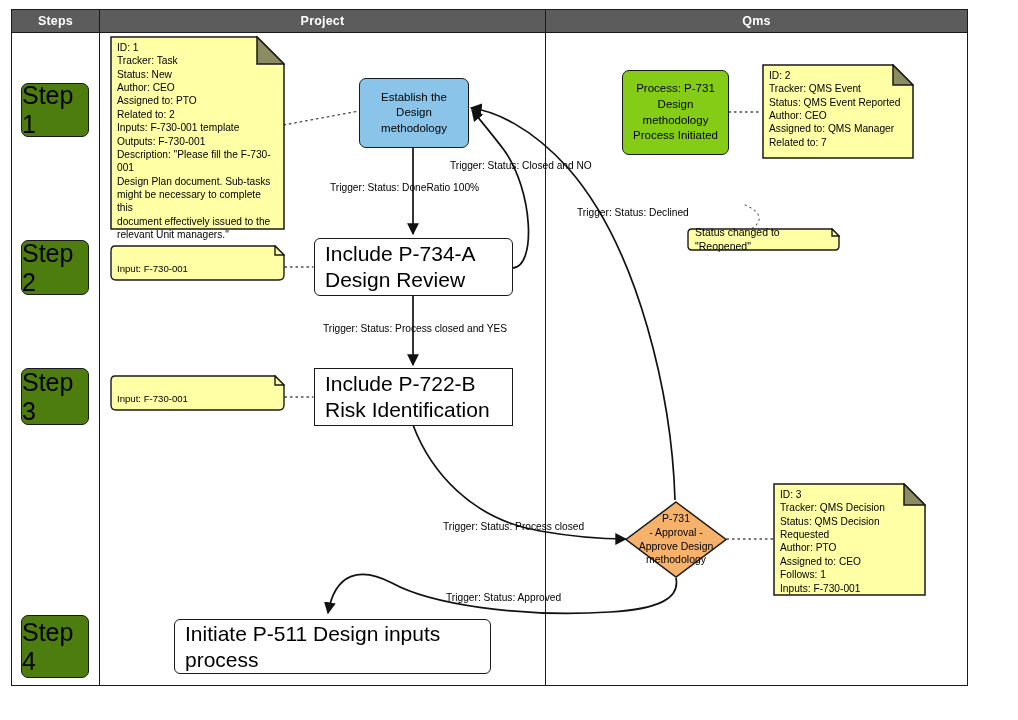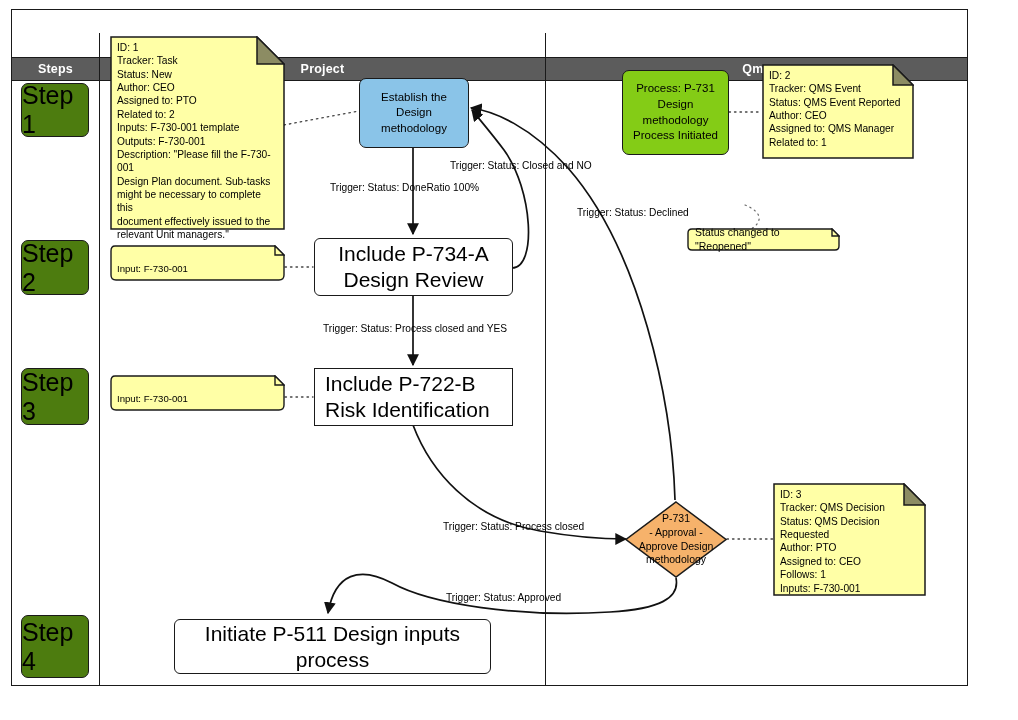--- a/index.html
+++ b/index.html
@@ -45,21 +45,20 @@
     background: #5c5c5c;
     border: 1.6px solid #1a1a1a;
     box-sizing: border-box;
     color: #ffffff;
     font-size: 12.5px;
     font-weight: bold;
     display: flex;
     align-items: center;
     justify-content: center;
     letter-spacing: .2px;
-    margin-top: 48px;
   }
   .lane-divider {
     position: absolute;
     top: 33px;
     width: 0;
     height: 653px;
     border-left: 1.6px solid #1a1a1a;
   }
   #hdr-steps   { left: 11px;  width: 89px; }
   #hdr-project { left: 99px;  width: 447px; }
@@ -87,21 +86,21 @@
     border: 1.6px solid #1a1a1a;
     background: #ffffff;
     box-sizing: border-box;
     display: flex;
     align-items: center;
     padding: 0 10px;
     font-size: 21px;
     line-height: 1.22;
     color: #000000;
   }
-  .proc-box.rounded { border-radius: 6px; text-align: center; }
+  .proc-box.rounded { border-radius: 6px; }
 
   .blue-box {
     position: absolute;
     border: 1.6px solid #1a1a1a;
     border-radius: 7px;
     background: #8ac4e8;
     box-sizing: border-box;
     display: flex;
     align-items: center;
     justify-content: center;
@@ -272,21 +271,21 @@
   <div class="note" style="left:762px; top:64px; width:152px; height:95px;">
     <svg width="152" height="95" viewBox="0 0 152 95" xmlns="http://www.w3.org/2000/svg">
       <path d="M 1 1 L 131 1 L 151 21 L 151 94 L 1 94 Z" fill="#ffffa6" stroke="#1a1a1a" stroke-width="1.5"></path>
       <path d="M 131 1 L 151 21 L 131 21 Z" fill="#8c8c63" stroke="#1a1a1a" stroke-width="1.5"></path>
     </svg>
     <div class="note-text">ID: 2
 Tracker: QMS Event
 Status: QMS Event Reported
 Author: CEO
 Assigned to: QMS Manager
-Related to: 1</div>
+Related to: 7</div>
   </div>
 
   <div class="note" style="left:773px; top:483px; width:153px; height:95px;">
     <svg width="153" height="113" viewBox="0 0 153 113" xmlns="http://www.w3.org/2000/svg">
       <path d="M 1 1 L 131 1 L 152 22 L 152 112 L 1 112 Z" fill="#ffffa6" stroke="#1a1a1a" stroke-width="1.5"></path>
       <path d="M 131 1 L 152 22 L 131 22 Z" fill="#8c8c63" stroke="#1a1a1a" stroke-width="1.5"></path>
     </svg>
     <div class="note-text">ID: 3
 Tracker: QMS Decision
 Status: QMS Decision Requested

